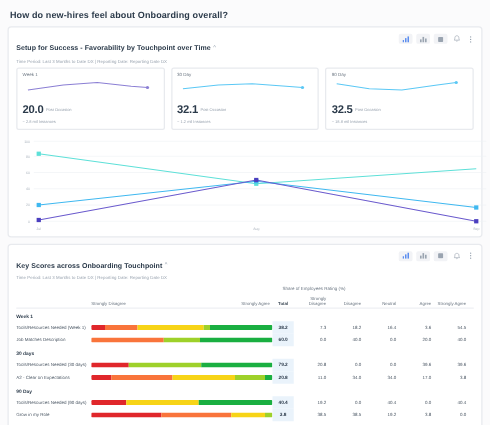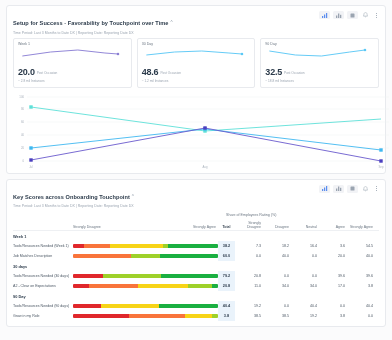--- a/index.html
+++ b/index.html
@@ -77,20 +77,21 @@
   .r-bar span { height:100%; display:block;}
   .r-total { width:17px; text-align:center; font-size:3.8px; font-weight:bold; color:#2b3a4a; background:#eaf3fb; height:10px; line-height:10px;}
   .r-num { width:28px; text-align:right; padding-right:2px; font-size:3.6px; color:#4a5663;}
   .divider { height:1px; background:#eef0f3; margin:1px 0 0 0;}
 </style>
 </head>
 <body>
 
 <div class="page">
 
+  <div class="page-title">How do new-hires feel about Onboarding overall?</div>
 
   <div class="card">
     <div class="card-head">
       <span class="card-title">Setup for Success - Favorability by Touchpoint over Time</span><span class="caret">^</span>
       <div class="card-sub">Time Period: Last 3 Months to Date DX | Reporting Date: Reporting Date DX</div>
     </div>
 
     <div class="tools">
       <div class="tool">
         <svg width="6" height="5" viewBox="0 0 6 5">
@@ -140,21 +141,21 @@
       </div>
 
       <div class="kpi">
         <div class="kpi-label">30 Day</div>
         <div class="spark">
           <svg width="100%" height="13" viewBox="0 0 100 13" preserveAspectRatio="none">
             <polyline points="4,8 30,5 55,4 80,6 92,7" fill="none" stroke="#5bc8f5" stroke-width="0.9"></polyline>
             <circle cx="92" cy="7" r="1.2" fill="#5bc8f5"></circle>
           </svg>
         </div>
-        <div><span class="kpi-val">48.6</span><span class="kpi-val-sub">Post Occasion</span></div>
+        <div><span class="kpi-val">32.1</span><span class="kpi-val-sub">Post Occasion</span></div>
         <div class="kpi-delta">~ 1.2 mil Instances</div>
       </div>
 
       <div class="kpi">
         <div class="kpi-label">90 Day</div>
         <div class="spark">
           <svg width="100%" height="13" viewBox="0 0 100 13" preserveAspectRatio="none">
             <polyline points="4,4 28,8 52,9 78,5 92,3" fill="none" stroke="#5bc8f5" stroke-width="0.9"></polyline>
             <circle cx="92" cy="3" r="1.2" fill="#5bc8f5"></circle>
           </svg>

